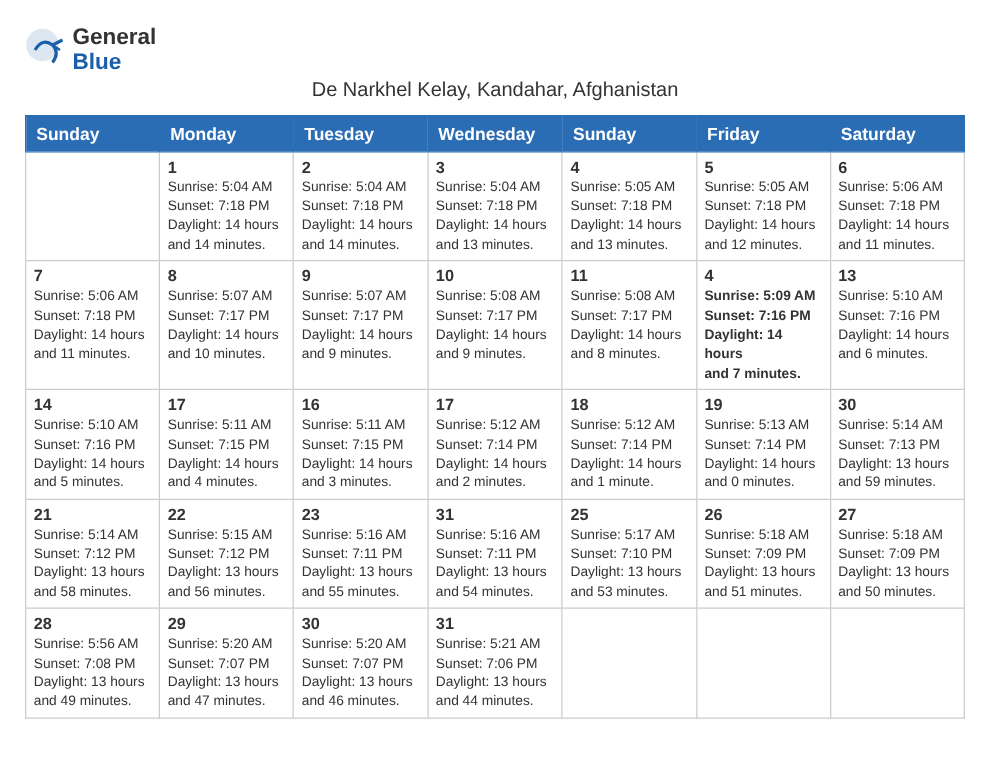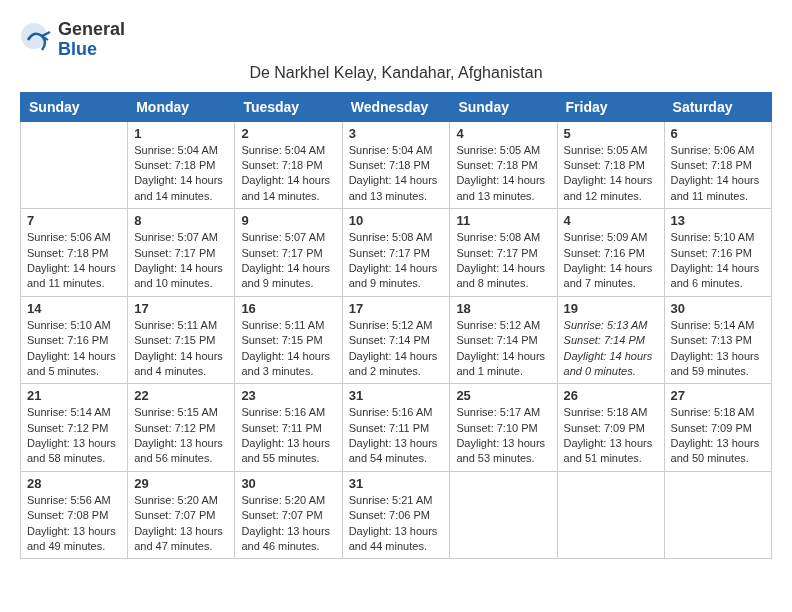--- a/index.html
+++ b/index.html
@@ -182,21 +182,21 @@
         </td>
         <td>
           <span class="day-number">11</span>
           <div class="day-detail" style="white-space: pre-line;">Sunrise: 5:08 AM
 Sunset: 7:17 PM
 Daylight: 14 hours
 and 8 minutes.</div>
         </td>
         <td>
           <span class="day-number">4</span>
-          <div class="day-detail" style="white-space: pre-line;">Sunrise: 5:09 AM
+          <div class="day-detail" style="white-space: pre-line; font-weight: bold;">Sunrise: 5:09 AM
 Sunset: 7:16 PM
 Daylight: 14 hours
 and 7 minutes.</div>
         </td>
         <td>
           <span class="day-number">13</span>
           <div class="day-detail" style="white-space: pre-line;">Sunrise: 5:10 AM
 Sunset: 7:16 PM
 Daylight: 14 hours
 and 6 minutes.</div>
@@ -233,21 +233,21 @@
         </td>
         <td>
           <span class="day-number">18</span>
           <div class="day-detail" style="white-space: pre-line;">Sunrise: 5:12 AM
 Sunset: 7:14 PM
 Daylight: 14 hours
 and 1 minute.</div>
         </td>
         <td>
           <span class="day-number">19</span>
-          <div class="day-detail" style="white-space: pre-line; font-style: italic;">Sunrise: 5:13 AM
+          <div class="day-detail" style="white-space: pre-line;">Sunrise: 5:13 AM
 Sunset: 7:14 PM
 Daylight: 14 hours
 and 0 minutes.</div>
         </td>
         <td>
           <span class="day-number">30</span>
           <div class="day-detail" style="white-space: pre-line;">Sunrise: 5:14 AM
 Sunset: 7:13 PM
 Daylight: 13 hours
 and 59 minutes.</div>

